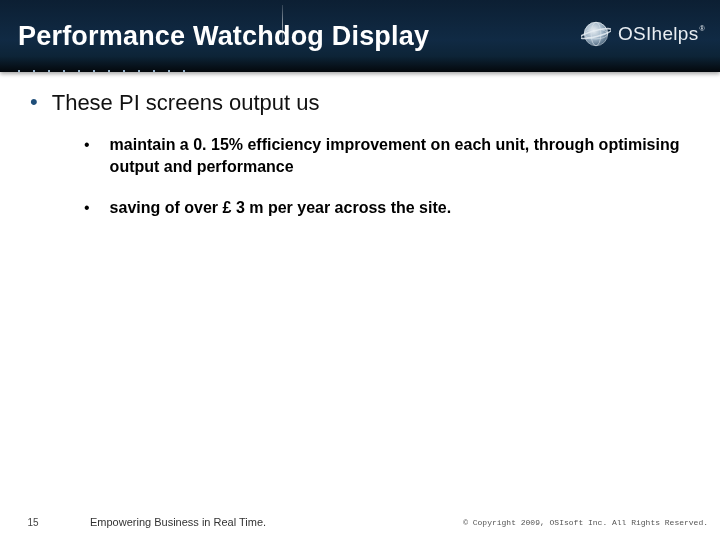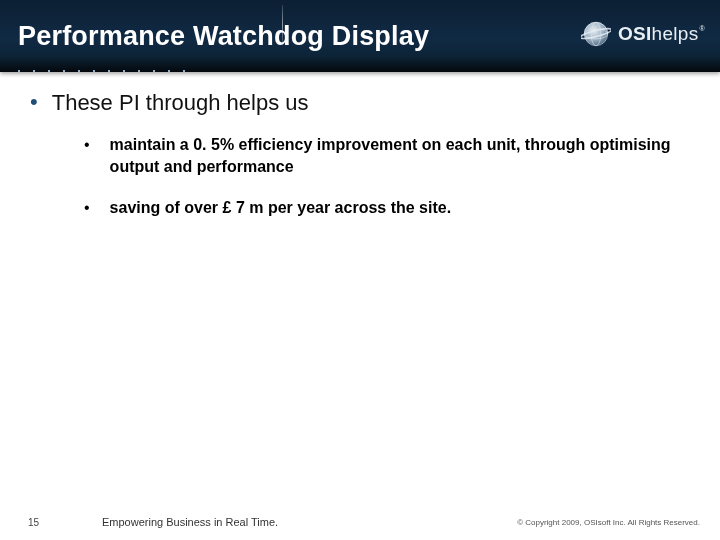--- a/index.html
+++ b/index.html
@@ -52,21 +52,21 @@
   }
   .logo-mark {
     width: 30px; height: 30px; position: relative;
   }
   .logo-mark svg { width: 30px; height: 30px; display: block; }
   .logo-text {
     font-size: 19px;
     font-weight: 400;
     letter-spacing: 0.3px;
   }
-  .logo-text b { font-weight: 700; }
+  .logo-text b { font-weight: 400; }
   .tm { font-size: 7px; vertical-align: top; position: relative; top: 2px; left: 1px; }
 
   .content {
     padding: 18px 30px 0 30px;
   }
   .bullet-l1 {
     display: flex;
     align-items: flex-start;
     font-size: 22px;
     color: #111;
@@ -89,31 +89,32 @@
     line-height: 1.35;
   }
   .bullet-l2 .marker {
     margin-right: 20px;
     font-weight: 400;
   }
   .bullet-l2 .txt { max-width: 570px; }
 
   .footer {
     position: absolute;
-    left: 16px; right: 0; bottom: 0;
+    left: 4px; right: 0; bottom: 0;
     height: 30px;
     display: flex;
     align-items: center;
-    padding: 0 20px 6px 12px;
+    padding: 0 12px 6px 12px;
     font-size: 9px;
     color: #5c5c5c;
+    text-align: center;
   }
   .page-num { width: 34px; font-size: 10px; color: #444; }
   .tagline { flex: 0 0 auto; margin-left: 40px; font-size: 11px; color: #333; }
-  .copyright { margin-left: auto; font-size: 8px; color: #555; }
+  .copyright { margin-left: auto; font-size: 8px; color: #555; font-family: Liberation Mono, monospace; }
 </style>
 </head>
 <body>
 
 <div class="slide">
 
   <div class="title-band">
     <h1>Performance Watchdog Display</h1>
     <div class="vline"></div>
     <div class="dot-row">
@@ -150,31 +151,31 @@
       </span>
       <span class="logo-text">
         <b>OSI</b><span>helps</span><span class="tm">®</span>
       </span>
     </div>
   </div>
 
   <div class="content">
     <div class="bullet-l1">
       <span class="marker">•</span>
-      <span class="txt">These PI through helps us</span>
+      <span class="txt">These PI screens output us</span>
     </div>
 
     <div class="sub-list">
       <div class="bullet-l2">
         <span class="marker">•</span>
-        <span class="txt"> maintain a 0. 5% efficiency improvement on each unit, through optimising output and performance</span>
+        <span class="txt"> maintain a 0. 15% efficiency improvement on each unit, through optimising output and performance</span>
       </div>
       <div class="bullet-l2">
         <span class="marker">•</span>
-        <span class="txt">saving of over £ 7 m per year across the site.</span>
+        <span class="txt">saving of over £ 3 m per year across the site.</span>
       </div>
     </div>
   </div>
 
   <div class="footer">
     <span class="page-num">15</span>
     <span class="tagline">Empowering Business in Real Time.</span>
     <span class="copyright">© Copyright 2009, OSIsoft Inc.  All Rights Reserved.</span>
   </div>
 

